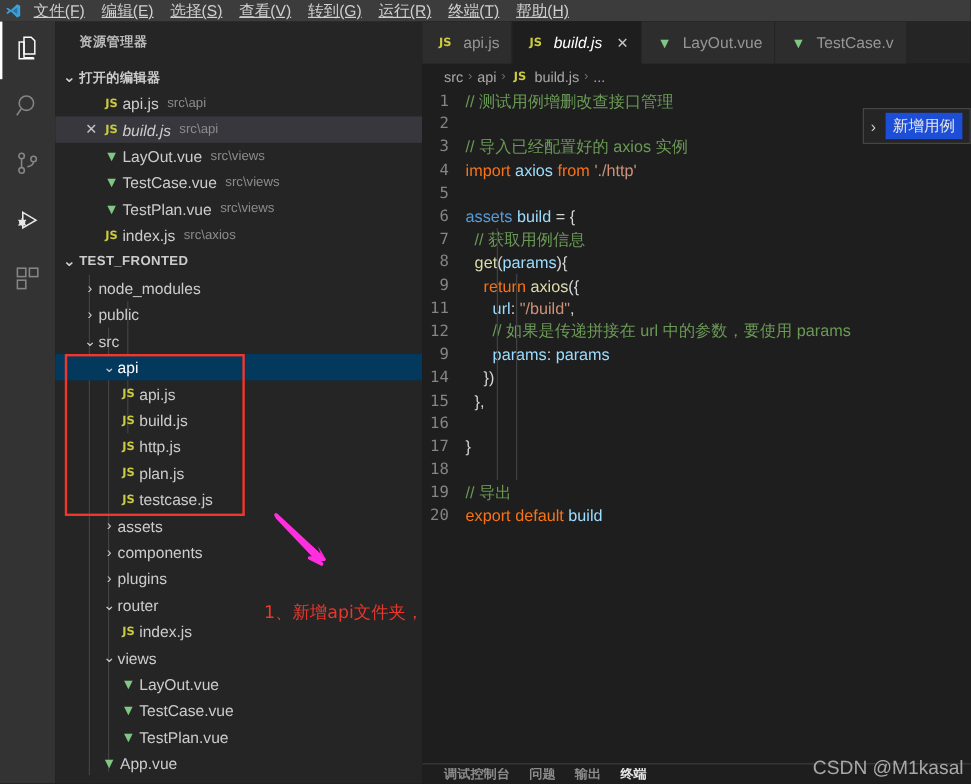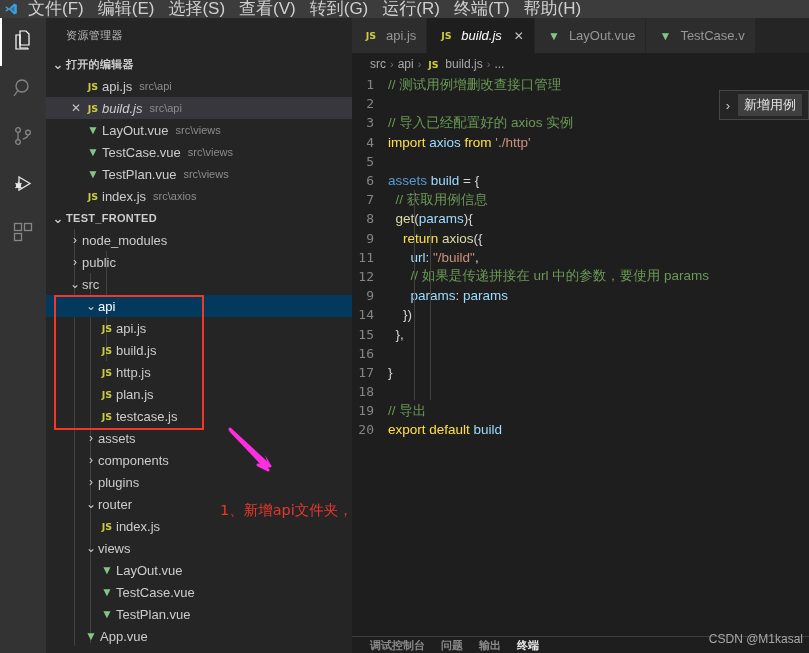--- a/index.html
+++ b/index.html
@@ -12,21 +12,21 @@
   #app { position: relative; width: 809px; height: 653px; }
 
   
   .titlebar {
     position: absolute; left: 0; top: 0; width: 809px; height: 18px;
     background: #3c3c3c; display: flex; align-items: center;
     font-size: 11px; color: #cccccc; white-space: nowrap;
   }
   .vs-logo { width: 22px; height: 18px; display: flex; align-items: center; justify-content: center; }
   .menu-items { display: flex; gap: 2px; }
-  .menu-item { padding: 0 6px; line-height: 18px; font-size: 17px; color: #cfcfcf; }
+  .menu-item { padding: 0 6px; line-height: 18px; font-size: 13px; color: #cfcfcf; text-decoration: underline; }
   .win-title {
     position: absolute; left: 0; right: 0; text-align: center;
     font-size: 11.5px; color: #b5b5b5; pointer-events: none;
   }
 
   
   .activitybar {
     position: absolute; left: 0; top: 18px; width: 46px; height: 635px;
     background: #333333; display: flex; flex-direction: column; align-items: center;
   }
@@ -40,21 +40,21 @@
   }
   .act-item.bright { color: #e8e8e8; }
 
   
   .sidebar {
     position: absolute; left: 46px; top: 18px; width: 306px; height: 635px;
     background: #252526; color: #cccccc; font-size: 13px; overflow: hidden;
   }
   .sidebar-title {
     height: 35px; line-height: 35px; padding-left: 20px;
-    font-size: 11px; letter-spacing: .4px; color: #bbbbbb; font-weight: 400;
+    font-size: 11px; letter-spacing: .4px; color: #bbbbbb; font-weight: 700;
   }
   .section-header {
     height: 22px; display: flex; align-items: center; padding-left: 4px;
     font-size: 11px; font-weight: bold; color: #cccccc; letter-spacing: .3px;
   }
   .section-header .tw { width: 16px; text-align: center; font-size: 13px; color: #cccccc; }
   .openeditors-body { background: #252526; }
   .row {
     height: 22px; display: flex; align-items: center; font-size: 13px;
     color: #cccccc; white-space: nowrap; position: relative;
@@ -121,53 +121,53 @@
   .ln {
     width: 36px; text-align: right; padding-right: 14px;
     color: #858585; font-size: 13px;
     font-family: "DejaVu Sans Mono", "Liberation Mono", monospace;
   }
   .code-txt {
     font-family: Liberation Sans, sans-serif;
     font-size: 13.5px; color: #d4d4d4; white-space: pre;
   }
   .c-comment { color: #6a9955; }
-  .c-key { color: #fde047; }
+  .c-key { color: #f97316; }
   .c-key2 { color: #569cd6; }
   .c-var { color: #9cdcfe; }
   .c-str { color: #ce9178; }
   .c-fn { color: #dcdcaa; }
   .c-plain { color: #d4d4d4; }
 
   .indent-guide {
     position: absolute; width: 1px; background: #404040;
   }
 
   
   .sticky-widget {
     position: absolute; right: 0; top: 72px; height: 30px;
     background: #252526; display: flex; align-items: center;
     padding: 0 6px; border: 1px solid #454545; color: #cccccc; font-size: 13px;
   }
   .sticky-widget .chev { color: #cccccc; margin-right: 8px; font-size: 13px; }
-  .sticky-inner { background: #404040; padding: 2px 6px; color: #e6e6e6; }
+  .sticky-inner { background: #1d4ed8; padding: 2px 6px; color: #e6e6e6; }
 
   
   .panel-peek {
     position: absolute; left: 352px; top: 640px; width: 457px; height: 13px;
     background: #1e1e1e; display: flex; align-items: flex-start;
     gap: 16px; padding-left: 18px; overflow: hidden;
   }
   .panel-tab { font-size: 11px; color: #8a8a8a; line-height: 11px; font-weight: bold; }
   .panel-tab.sel { color: #e7e7e7; }
   .panel-sep {
     position: absolute; left: 352px; top: 636px; width: 457px; height: 1px; background: #3c3c3c;
   }
   .watermark {
-    position: absolute; right: 6px; top: 632px; font-size: 12px; color: #a8a8a8;
+    position: absolute; right: 6px; top: 632px; font-size: 16px; color: #a8a8a8;
     font-family: "Liberation Sans", sans-serif;
   }
   .sidebar-bottom-edge {
     position: absolute; left: 46px; top: 646px; width: 306px; height: 7px; background: #252526;
   }
 </style>
 </head>
 <body>
 
 <div id="app">

